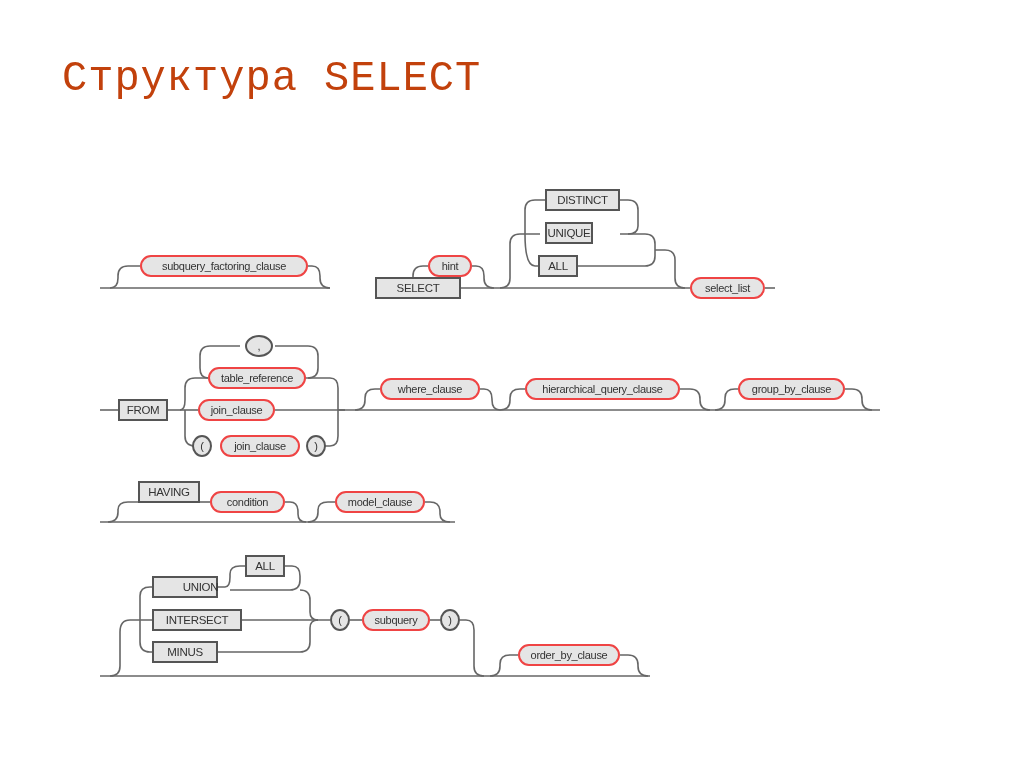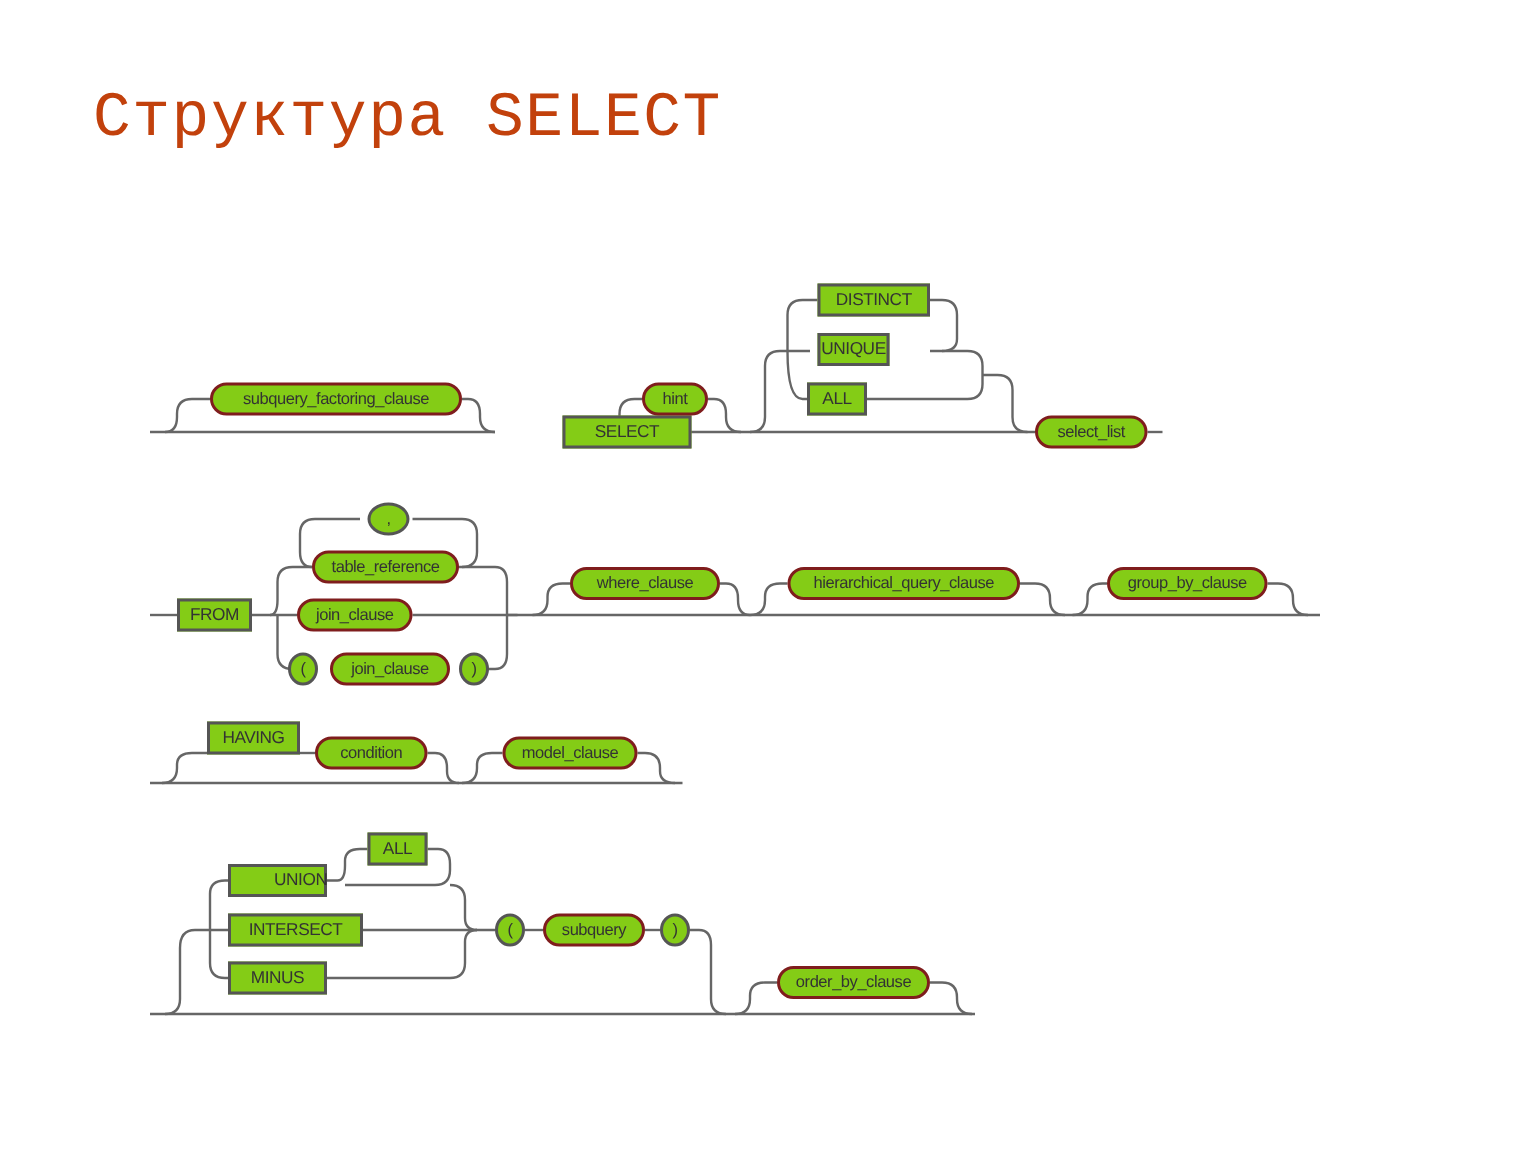--- a/index.html
+++ b/index.html
@@ -7,25 +7,25 @@
   .title {
     position: absolute; left: 62px; top: 58px;
     font-family: "Liberation Mono", "DejaVu Sans Mono", monospace;
     font-size: 42px; color: #c2410c; letter-spacing: 1px; line-height: 1;
   }
   svg.wires { position: absolute; left: 0; top: 0; }
   .node {
     position: absolute; box-sizing: border-box;
     font-family: "Liberation Sans", "DejaVu Sans", sans-serif;
     font-size: 11px; color: #333; display: flex; align-items: center;
-    justify-content: center; background: #84cc16; white-space: nowrap;
+    justify-content: center; background: #e5e5e5; white-space: nowrap;
     letter-spacing: -0.3px;
   }
   .kw { border: 2px solid #555; border-radius: 0; height: 22px; font-size: 11.5px; }
-  .nt { border: 2px solid #7f1d1d; border-radius: 12px; height: 22px; }
+  .nt { border: 2px solid #ef4444; border-radius: 12px; height: 22px; }
   .sym { border: 2px solid #555; border-radius: 50%; width: 20px; height: 22px; }
 </style>
 </head>
 <body>
 
 <div class="title">Структура SELECT</div>
 
 <svg class="wires" width="1024" height="767" fill="none" stroke="#666" stroke-width="1.6">
 
   <path d="M100 288 H330"></path>

